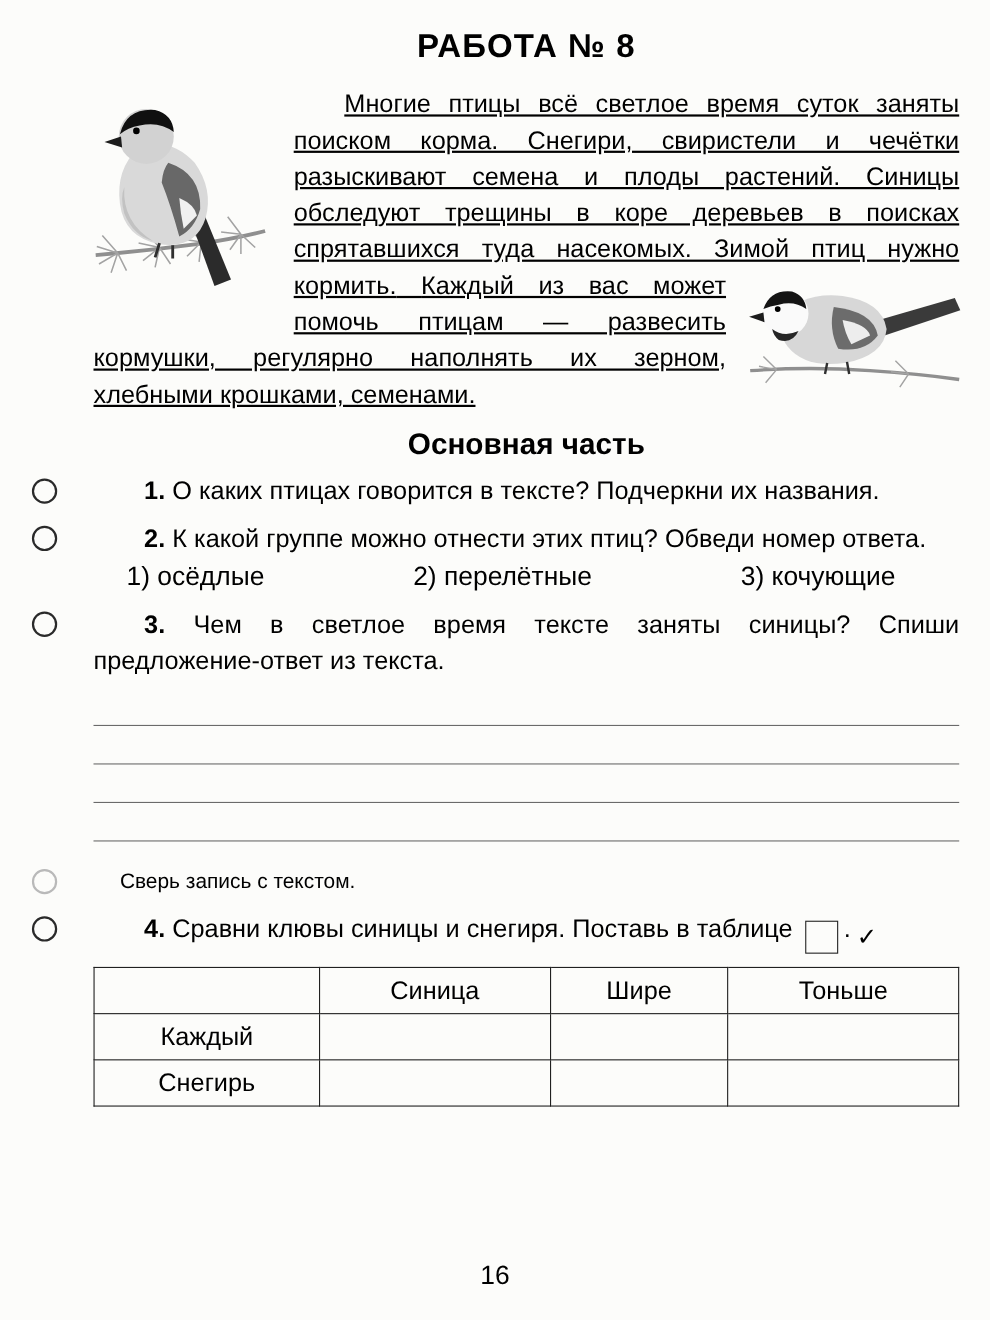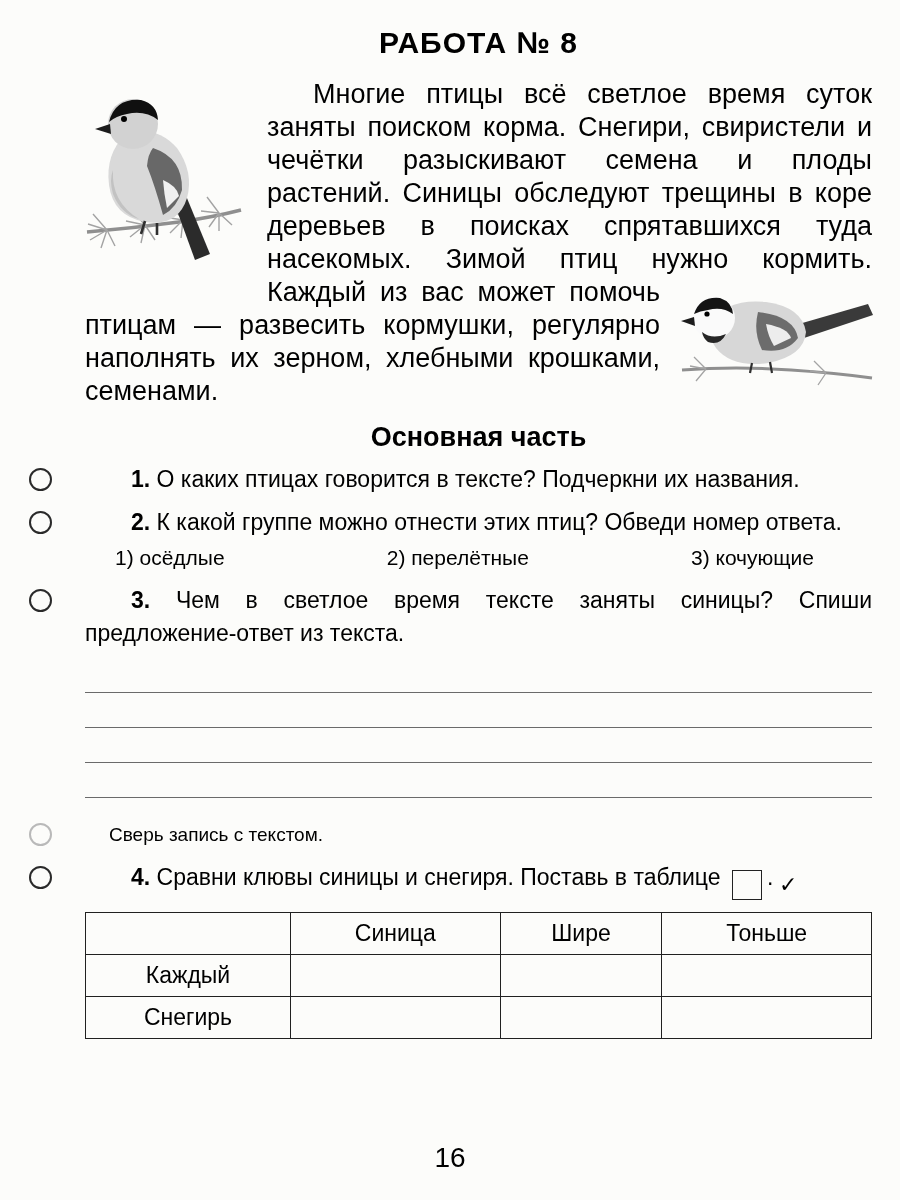--- a/index.html
+++ b/index.html
@@ -6,55 +6,55 @@
   html, body { margin: 0; padding: 0; }
   body { background: #d8d8d8; }
   .page {
     width: 900px; height: 1200px; margin: 0 auto; position: relative;
     background: #fcfcfa; color: #000000; overflow: hidden;
     font-family: "Liberation Sans", sans-serif;
   }
   .content { position: absolute; inset: 0; padding: 26px 28px 0 85px; }
   .title { text-align: center; font-weight: bold; font-size: 30px; letter-spacing: 1px; margin: 0; }
   .intro {
-    font-size: 27px; line-height: 33px; text-align: justify; text-indent: 46px;
-    margin: 18px 0 0 0; hyphens: auto;
+    font-size: 23px; line-height: 33px; text-align: justify; text-indent: 46px;
+    margin: 18px 0 0 0; hyphens: auto; text-decoration: underline;
   }
   .float-left-img { float: left; width: 168px; height: 200px; margin: 4px 20px 2px -6px; }
   .float-right-img { float: right; width: 200px; height: 104px; margin: 6px -4px 2px 16px; }
   .float-left-img svg, .float-right-img svg { display: block; width: 100%; height: 100%; }
   .section-heading { clear: both; text-align: center; font-weight: bold; font-size: 27px; margin: 14px 0 0 0; }
   .task {
     position: relative; font-size: 23px; line-height: 33px; text-align: justify;
     text-indent: 46px; margin: 10px 0 0 0; hyphens: auto;
   }
   .task b { font-weight: bold; }
   .marker {
     position: absolute; left: -56px; top: 5px; width: 23px; height: 23px;
     border: 2.5px solid #2a2a2a; border-radius: 50%; background: transparent;
   }
   .marker.faint { border-color: #b9b9b9; }
   .options {
-    display: flex; justify-content: space-between; font-size: 21px; line-height: 33px;
+    display: flex; justify-content: space-between; font-size: 24px; line-height: 33px;
     padding: 0 58px 0 30px; margin: 2px 0 0 0;
   }
   .lines { margin-top: 8px; }
   .answer-line { height: 35px; border-bottom: 1.5px solid #6a6a6a; }
   .check-note { position: relative; font-size: 19px; line-height: 33px; margin: 20px 0 0 0; padding-left: 24px; }
   .checkbox {
     display: inline-block; width: 30px; height: 30px; border: 1.6px solid #222;
     text-align: center; line-height: 27px; font-size: 22px; vertical-align: -7px; margin: 0 5px;
   }
   table.cmp { width: 100%; border-collapse: collapse; margin-top: 12px; font-size: 23px; }
   table.cmp th, table.cmp td {
     border: 1.6px solid #202020; height: 42px; text-align: center;
     font-weight: normal; padding: 0 6px;
   }
   table.cmp .stubcol { width: 205px; }
-  .page-number { position: absolute; left: 0; right: 0; bottom: 26px; text-align: center; font-size: 28px; }
+  .page-number { position: absolute; left: 0; right: 0; bottom: 26px; text-align: center; font-size: 24px; }
 </style>
 </head>
 <body>
 
 <div class="page">
   <div class="content">
 
     <h1 class="title">РАБОТА № 8</h1>
 
     <p class="intro">

